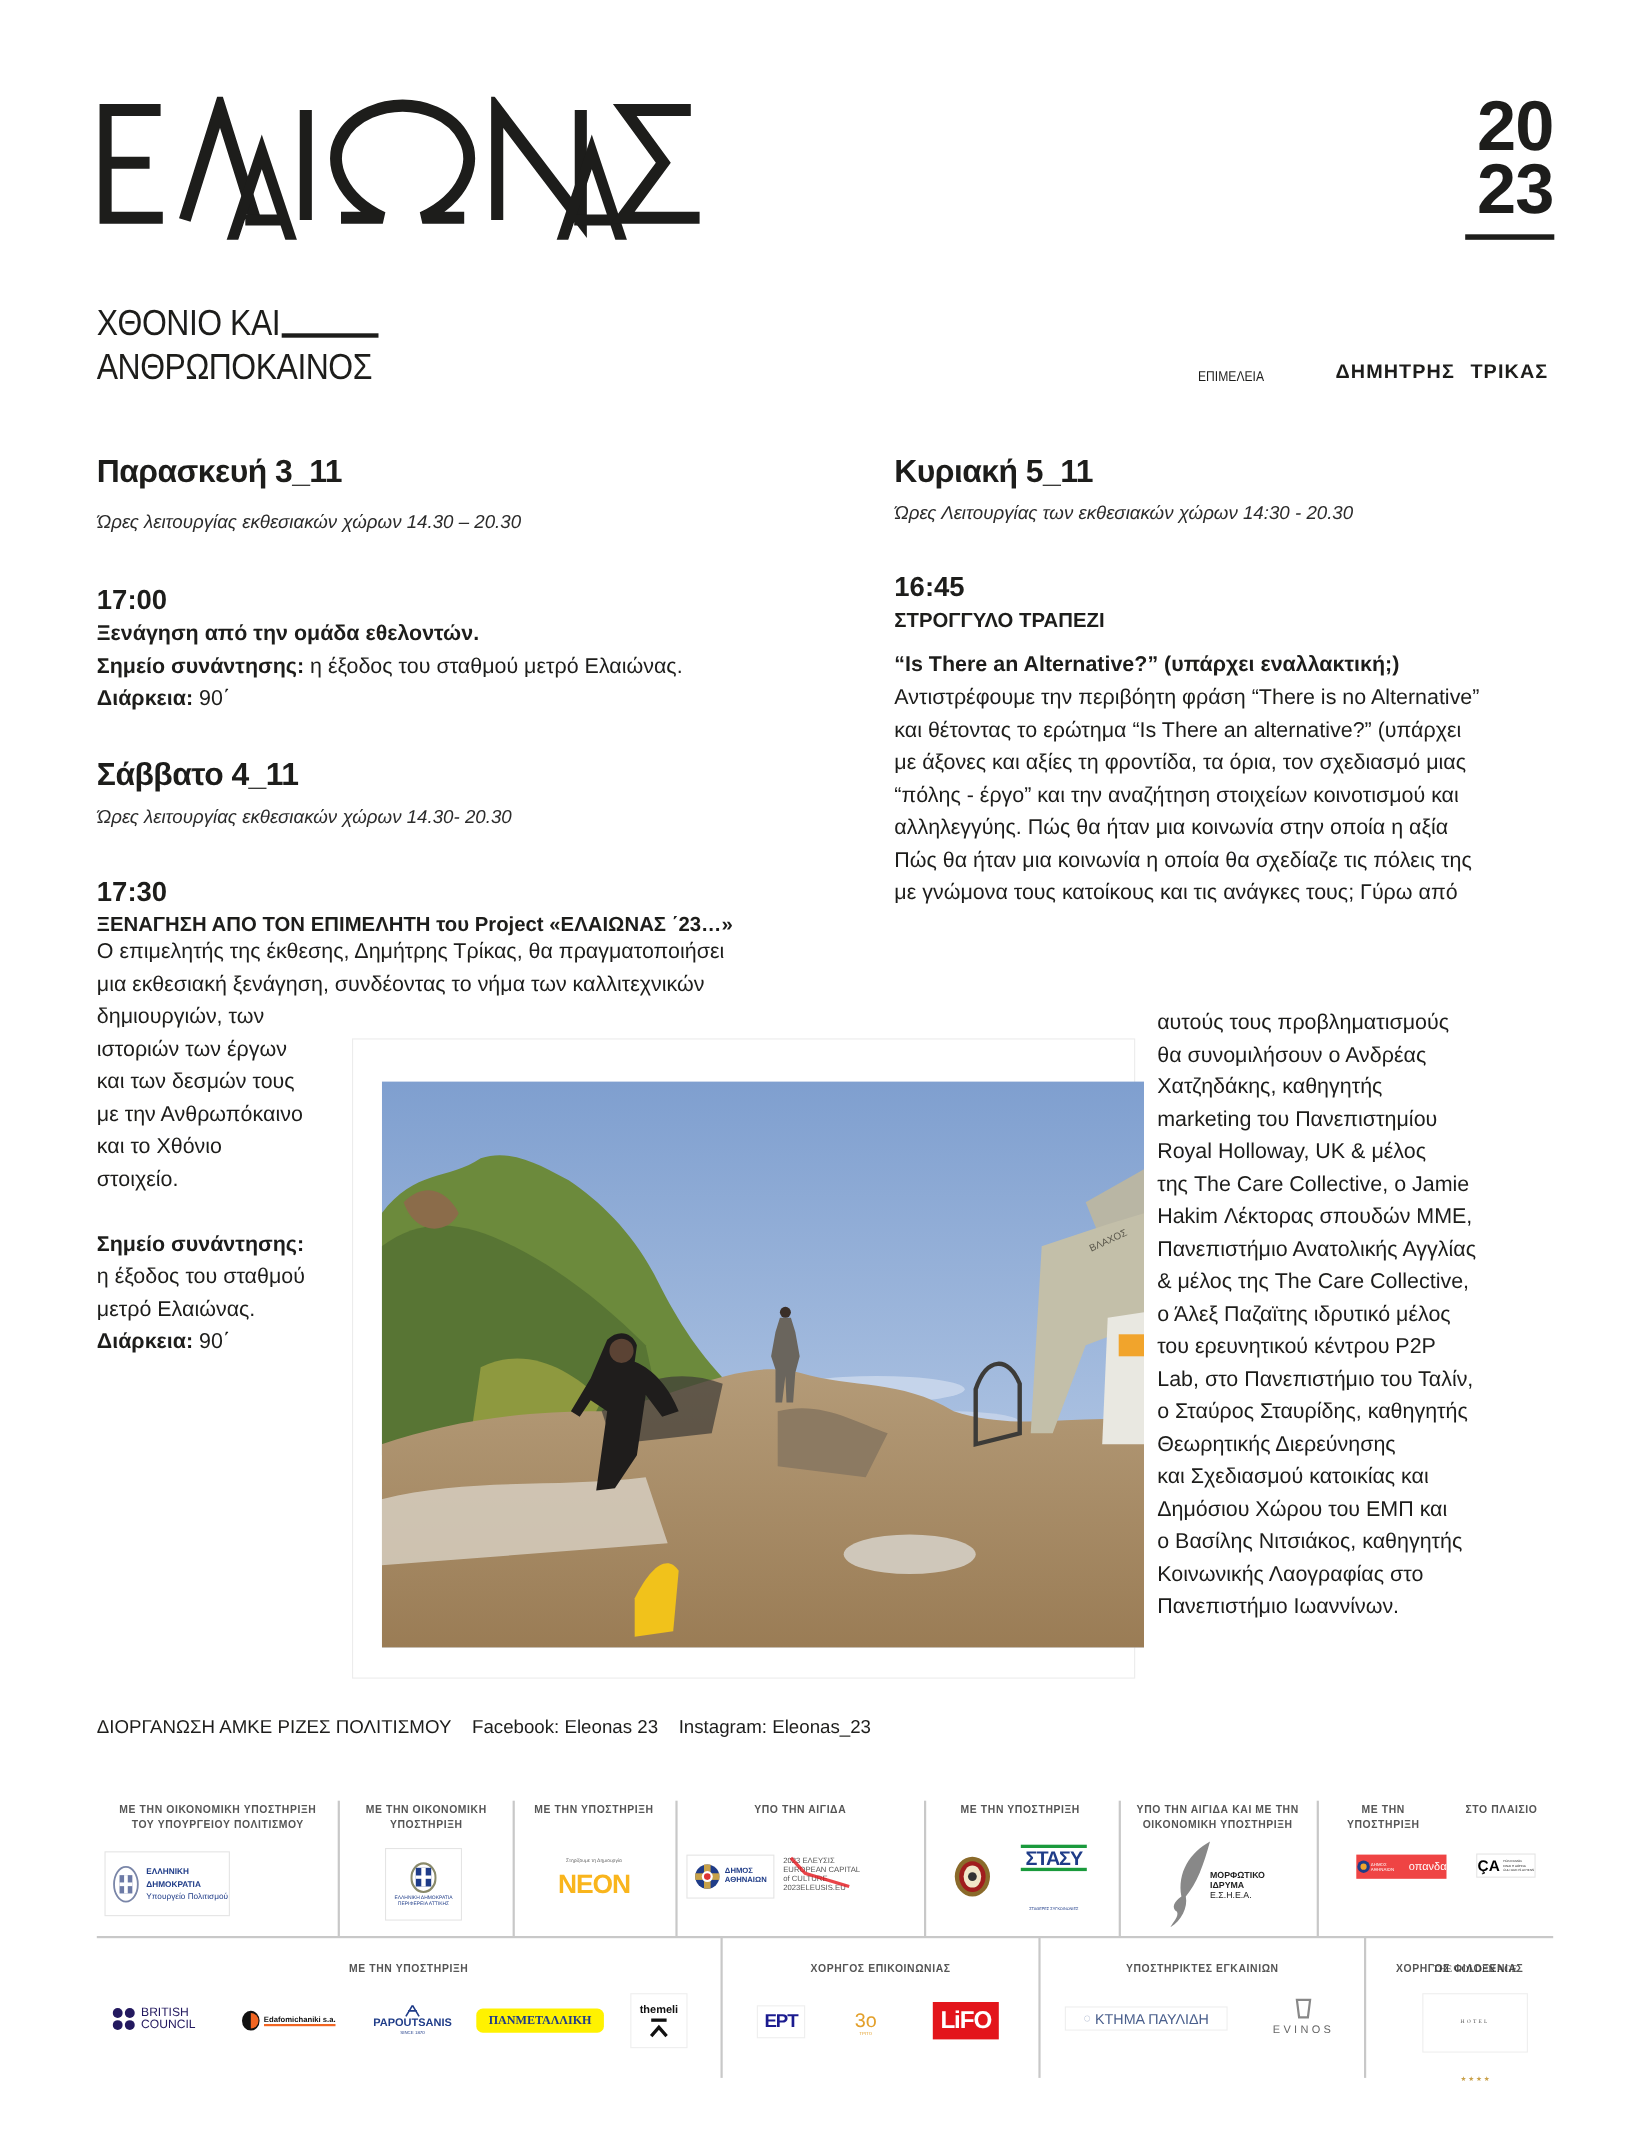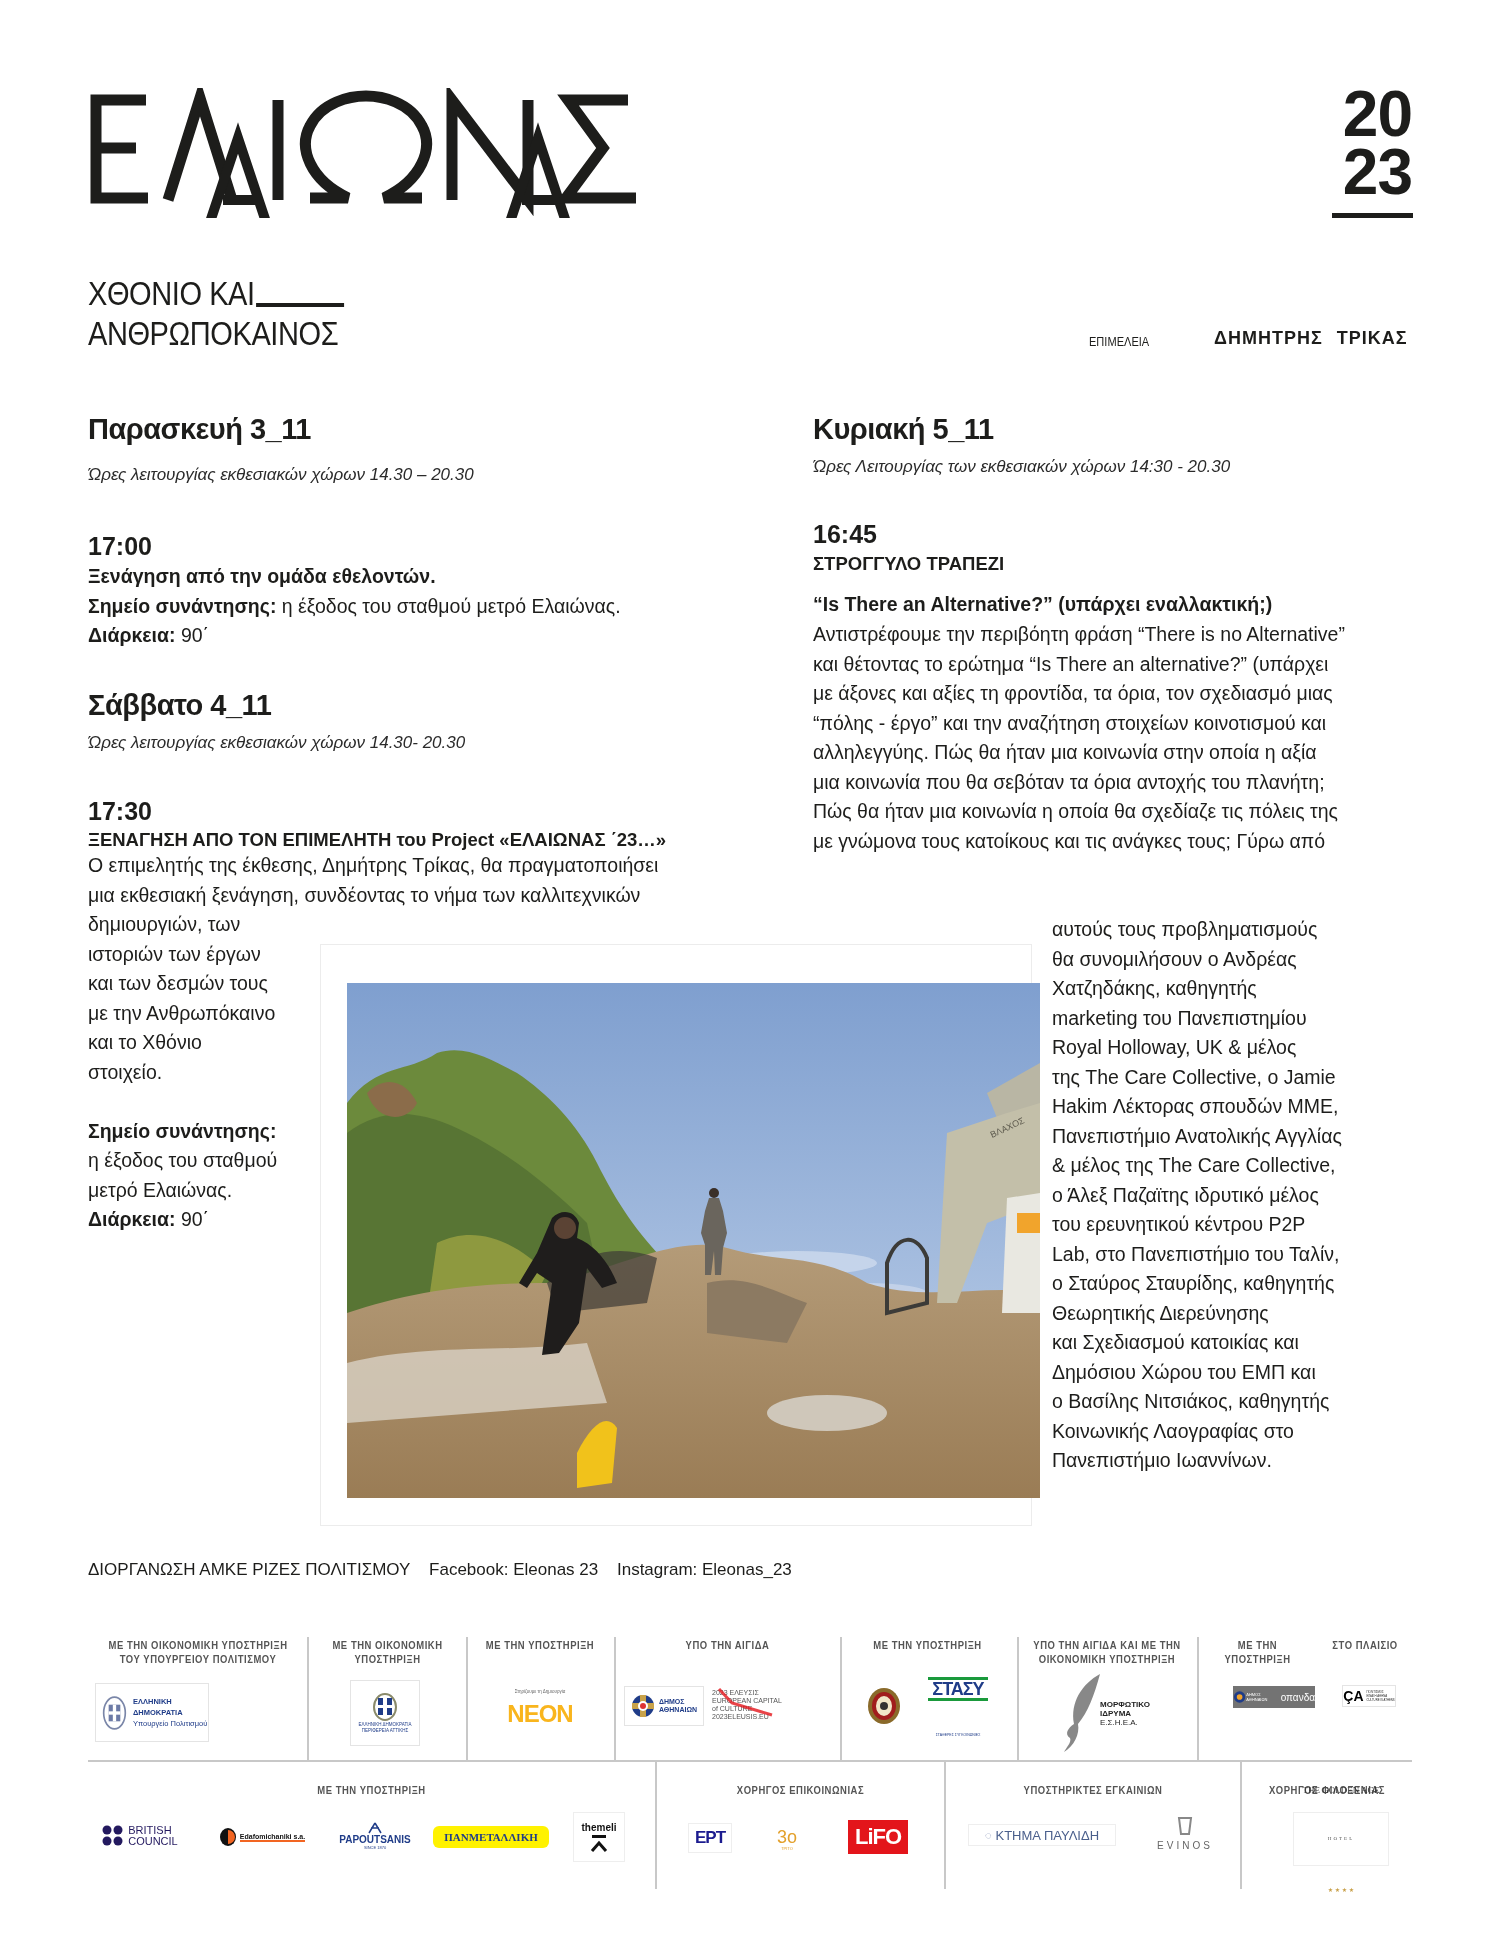--- a/index.html
+++ b/index.html
@@ -123,21 +123,20 @@
 
 <div class="abs time" style="left:813px; top:520px;">16:45</div>
 <div class="abs ev-title" style="left:813px; top:553px;">ΣΤΡΟΓΓΥΛΟ ΤΡΑΠΕΖΙ</div>
 <div class="abs ev-title" style="left:813px; top:593px; font-size:19.5px;">“Is There an Alternative?” (υπάρχει εναλλακτική;)</div>
 <div class="abs body" style="left:813px; top:620px; white-space:nowrap;">
   <div>Αντιστρέφουμε την περιβόητη φράση “There is no Alternative”</div>
   <div>και θέτοντας το ερώτημα “Is There an alternative?” (υπάρχει</div>
   <div>με άξονες και αξίες τη φροντίδα, τα όρια, τον σχεδιασμό μιας</div>
   <div>“πόλης - έργο” και την αναζήτηση στοιχείων κοινοτισμού και</div>
   <div>αλληλεγγύης. Πώς θα ήταν μια κοινωνία στην οποία η αξία</div>
-  <div>μια κοινωνία που θα σεβόταν τα όρια αντοχής του πλανήτη;</div>
   <div>Πώς θα ήταν μια κοινωνία η οποία θα σχεδίαζε τις πόλεις της</div>
   <div>με γνώμονα τους κατοίκους και τις ανάγκες τους; Γύρω από</div>
 </div>
 <div class="abs body" style="left:1052px; top:915px; white-space:nowrap;">
   <div>αυτούς τους προβληματισμούς</div>
   <div>θα συνομιλήσουν ο Ανδρέας</div>
   <div>Χατζηδάκης, καθηγητής</div>
   <div>marketing του Πανεπιστημίου</div>
   <div>Royal Holloway, UK &amp; μέλος</div>
   <div>της The Care Collective, ο Jamie</div>
@@ -300,21 +299,21 @@
   <svg width="40" height="82" viewBox="0 0 40 82">
       <path d="M40 2 C22 12 10 30 14 52 C8 56 4 62 10 66 C12 70 6 76 4 80 C14 74 20 62 18 52 C28 40 34 24 40 2 Z" fill="#888"></path>
     </svg>
   <div style="font-size:8px; line-height:9px; font-weight:700; color:#222;">
     <div>ΜΟΡΦΩΤΙΚΟ</div>
     <div>ΙΔΡΥΜΑ</div>
     <div style="font-weight:400;">Ε.Σ.Η.Ε.Α.</div>
   </div>
 </div>
 
-<div class="logo-box" style="left:1233px; top:1686px; width:82px; height:22px; background:#737373; justify-content:space-around;">
+<div class="logo-box" style="left:1233px; top:1686px; width:82px; height:22px; background:#ef4444; justify-content:space-around;">
   <svg width="14" height="14" viewBox="0 0 14 14">
       <circle cx="7" cy="7" r="6" fill="#1f3c88"></circle>
       <circle cx="7" cy="7" r="3" fill="#f1a42c"></circle>
     </svg>
   <span style="font-size:4px; color:#fff;">ΔΗΜΟΣ ΑΘΗΝΑΙΩΝ</span>
   <span style="font-size:10px; color:#fff;">οπανδα</span>
 </div>
 <div class="logo-box" style="left:1342px; top:1685px; width:54px; height:22px; border:1px solid #e4e4e4; gap:3px;">
   <span style="font-size:14px; font-weight:900; color:#000000;">ÇA</span>
   <div style="font-size:2.8px; line-height:4px; color:#222;">

